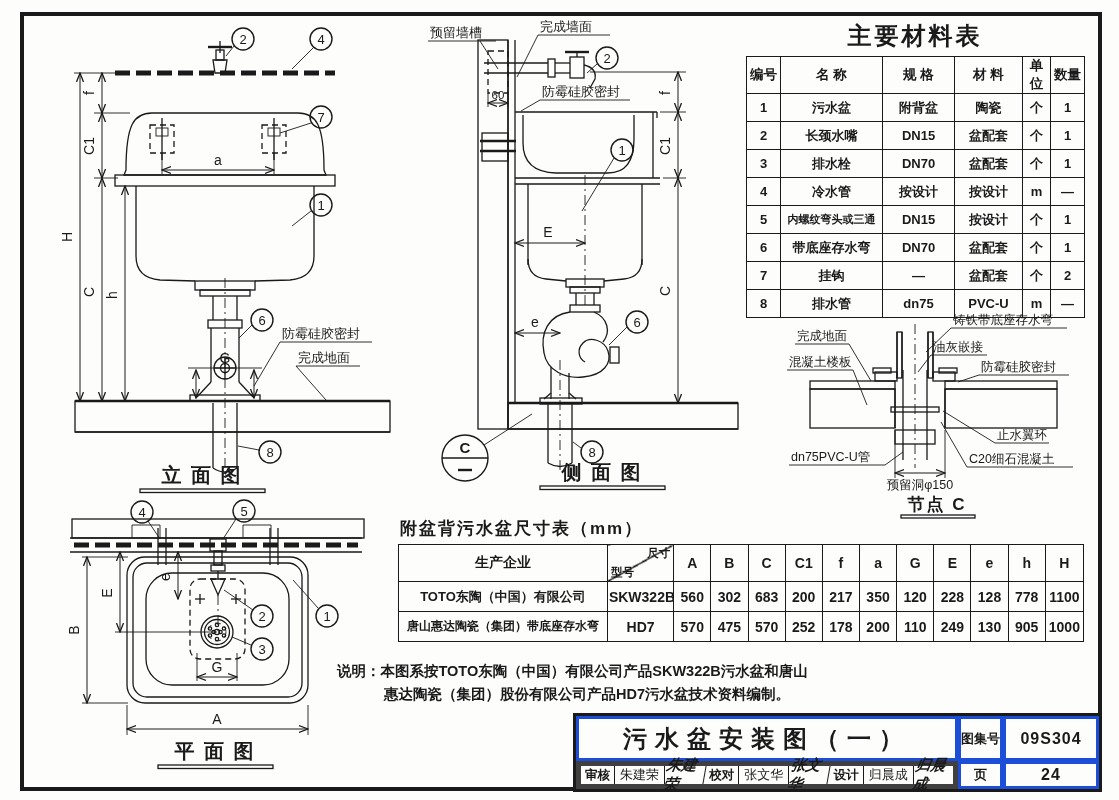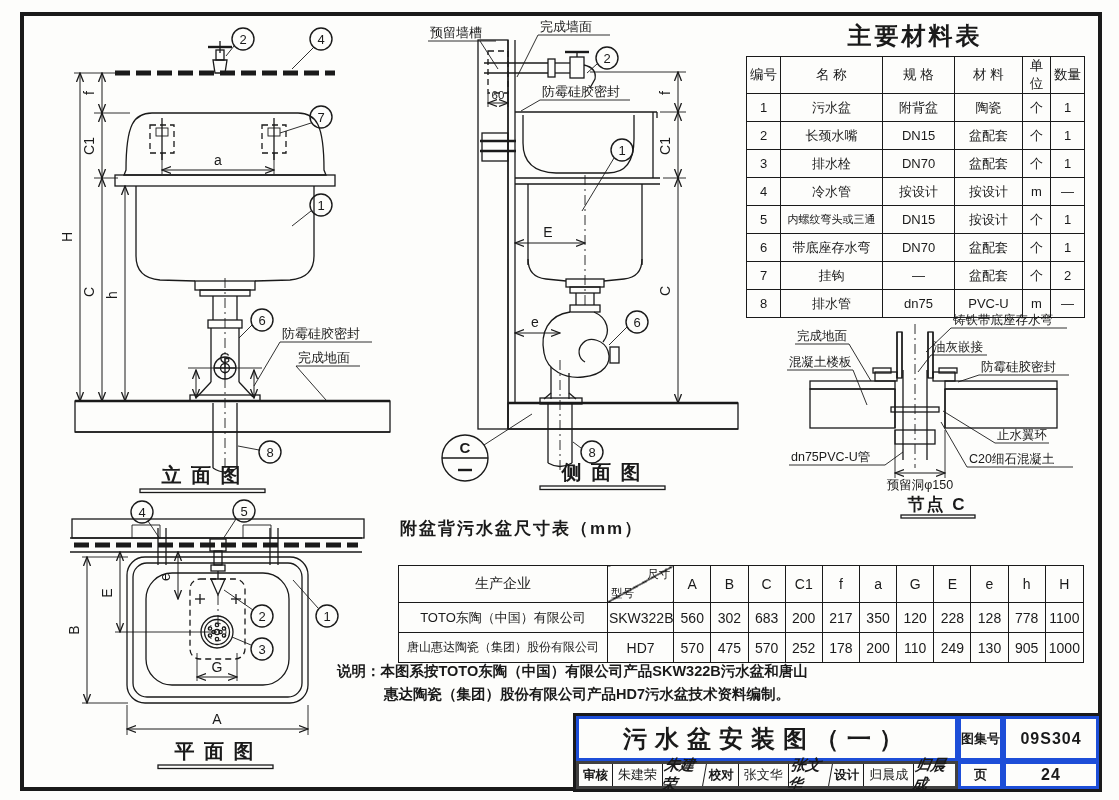--- a/index.html
+++ b/index.html
@@ -17,47 +17,47 @@
   svg .pipe{stroke-width:5;stroke-dasharray:15 6;}
   svg .dim{stroke-width:1;}
   svg .callout{stroke-width:1.4;}
   svg .ct{font-size:13px;text-anchor:middle;}
   svg .lb{font-size:13px;}
   svg .dl{font-size:14px;text-anchor:middle;}
   svg .cap{font-size:20px;font-weight:bold;letter-spacing:2px;text-anchor:middle;}
   
   .mt{position:absolute;left:746px;top:20px;width:338px;}
   .mt-title{text-align:center;font-size:24px;font-weight:bold;letter-spacing:3px;margin-bottom:4px;}
-  table{border-collapse:collapse;}
+  table{border-collapse:collapse;font-weight:bold;}
   .mt table{width:338px;table-layout:fixed;}
   .mt td{border:1.8px solid #1a1a1a;text-align:center;font-size:13px;height:27px;padding:0 1px;overflow:hidden;}
   .mt tr.hd td{font-size:13.5px;}
   .st-title{position:absolute;left:400px;top:517px;width:560px;text-align:left;
             font-size:17px;font-weight:bold;letter-spacing:2px;}
-  .st{position:absolute;left:398px;top:565px;}
+  .st{position:absolute;left:398px;top:544px;}
   .st table{width:686px;table-layout:fixed;}
   .st td{border:1.8px solid #1a1a1a;text-align:center;font-size:14px;height:29px;padding:0 1px;overflow:hidden;}
   .st tr.hd td{height:36px;}
   .st .mfr{font-size:13px;}
   .diag{position:relative;padding:0;
         background:linear-gradient(to bottom right,transparent calc(50% - 0.8px),#1a1a1a calc(50% - 0.8px),#1a1a1a calc(50% + 0.8px),transparent calc(50% + 0.8px));}
   .diag .tr{position:absolute;top:1px;right:3px;font-size:11.5px;}
   .diag .bl{position:absolute;bottom:1px;left:3px;font-size:11.5px;}
   
   .notes{position:absolute;left:337px;top:660px;width:565px;font-size:14.5px;line-height:23px;font-weight:bold;}
   .notes .l2{margin-left:47px;}
   
   .tb{position:absolute;left:573px;top:713px;width:529px;height:79px;border:3px solid #1a1a1a;
       box-sizing:border-box;display:grid;grid-template-rows:45px 28px;grid-template-columns:382px 45px 96px;}
   .tb div{box-sizing:border-box;}
   .tb .c{border:3px solid #1d4ed8;display:flex;align-items:center;justify-content:center;}
   .tb .main{font-size:24px;font-weight:bold;letter-spacing:8px;}
   .tb .sm{font-size:13px;font-weight:bold;text-align:right;}
   .tb .no{font-size:16px;font-weight:bold;letter-spacing:1px;}
-  .sigrow{display:flex;border:3px solid #404040;}
+  .sigrow{display:flex;border:5px solid #404040;}
   .sigrow>div{border-right:1.6px solid #1a1a1a;display:flex;align-items:center;justify-content:center;height:100%;}
   .sigrow .lab{flex:0 0 34px;font-size:12.5px;font-weight:bold;}
   .sigrow .nm{flex:0 0 50px;font-size:13px;}
   .sigrow .sg{flex:1 1 auto;font-family:"DejaVu Serif","Liberation Serif",serif;font-style:italic;
               font-weight:bold;font-size:15px;transform:skewX(-10deg);}
   .sigrow>div:last-child{border-right:none;}
 </style>
 </head>
 <body>
 
@@ -616,21 +616,21 @@
         <td>200</td>
         <td>217</td>
         <td>350</td>
         <td>120</td>
         <td>228</td>
         <td>128</td>
         <td>778</td>
         <td>1100</td>
       </tr>
       <tr>
-        <td class="mfr" style="font-size:12px">唐山惠达陶瓷（集团）股份有限公司</td>
+        <td class="mfr" style="font-size:12px">唐山惠达陶瓷（集团）带底座存水弯</td>
         <td>HD7</td>
         <td>570</td>
         <td>475</td>
         <td>570</td>
         <td>252</td>
         <td>178</td>
         <td>200</td>
         <td>110</td>
         <td>249</td>
         <td>130</td>

